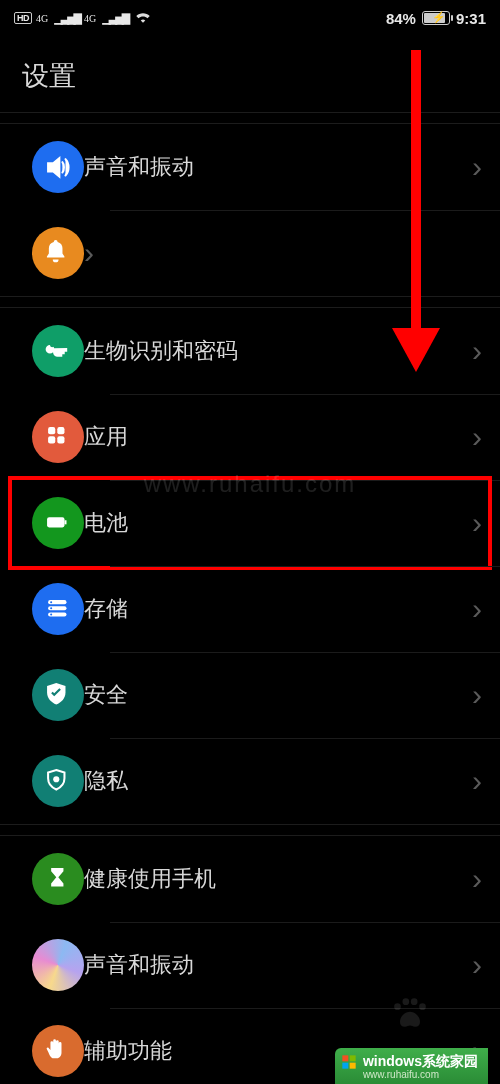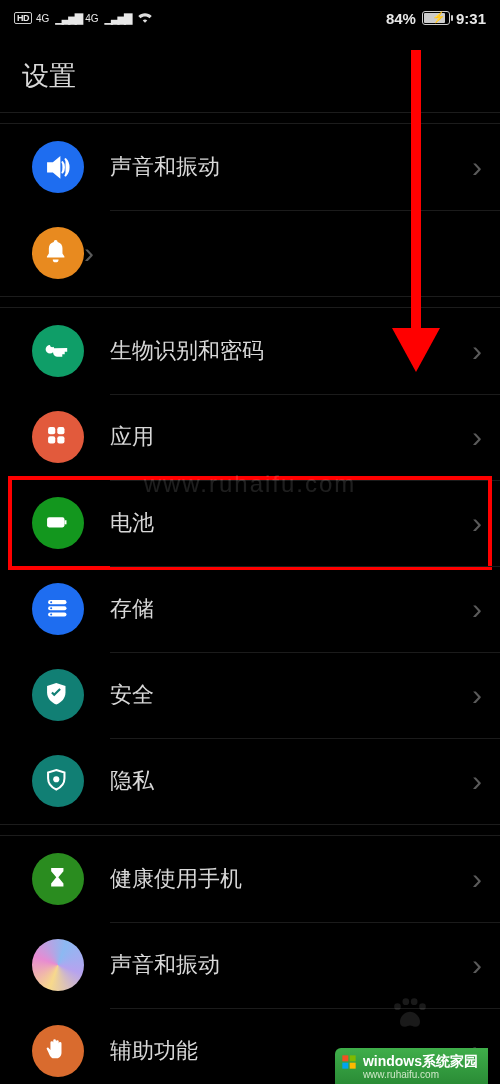--- a/index.html
+++ b/index.html
@@ -25,21 +25,21 @@
   .status-right { display: flex; align-items: center; gap: 6px; font-weight: bold; }
   .hd-badge {
     font-size: 9px;
     font-weight: bold;
     border: 1px solid #ccc;
     padding: 0 2px;
     border-radius: 2px;
     letter-spacing: -0.5px;
   }
   .sig { font-size: 11px; letter-spacing: -2px; }
-  .g4 { font-size: 10px; margin-left: -2px; }
+  .g4 { font-size: 10px; margin-left: -2px; font-family: Liberation Serif, serif; }
   .batt-wrap { display: flex; align-items: center; gap: 2px; }
   .batt-icon {
     width: 28px; height: 14px; border: 1.5px solid #ccc; border-radius: 3px; position: relative;
   }
   .batt-icon::after { content:""; position:absolute; right:-4px; top:3px; width:2px; height:6px; background:#ccc; border-radius:1px;}
   .batt-fill { position:absolute; left:1px; top:1px; bottom:1px; width:82%; background:#ccc; border-radius:1px;}
   .batt-bolt { position:absolute; left:9px; top:-1px; font-size:11px; color:#000;}
   .page-title {
     font-size: 27px;
     color: #d8d8d8;
@@ -59,21 +59,20 @@
     position:absolute; left:110px; right:0; top:0; height:1px; background:#1b1b1b;
   }
   .ic {
     width: 52px; height: 52px; border-radius: 50%;
     display:flex; align-items:center; justify-content:center;
     flex-shrink:0;
   }
   .ic svg { width: 28px; height: 28px; }
   .label {
     flex:1;
-    margin-left: 26px;
     font-size: 22px;
     color: #d8d8d8;
   }
   .chev { color:#5a5a5a; font-size:30px; font-weight:200; line-height:1; }
   .highlight-box {
     position:absolute;
     left:8px; right:8px; top:-4px; bottom:-4px;
     border:4px solid #ff0000;
     pointer-events:none;
   }

